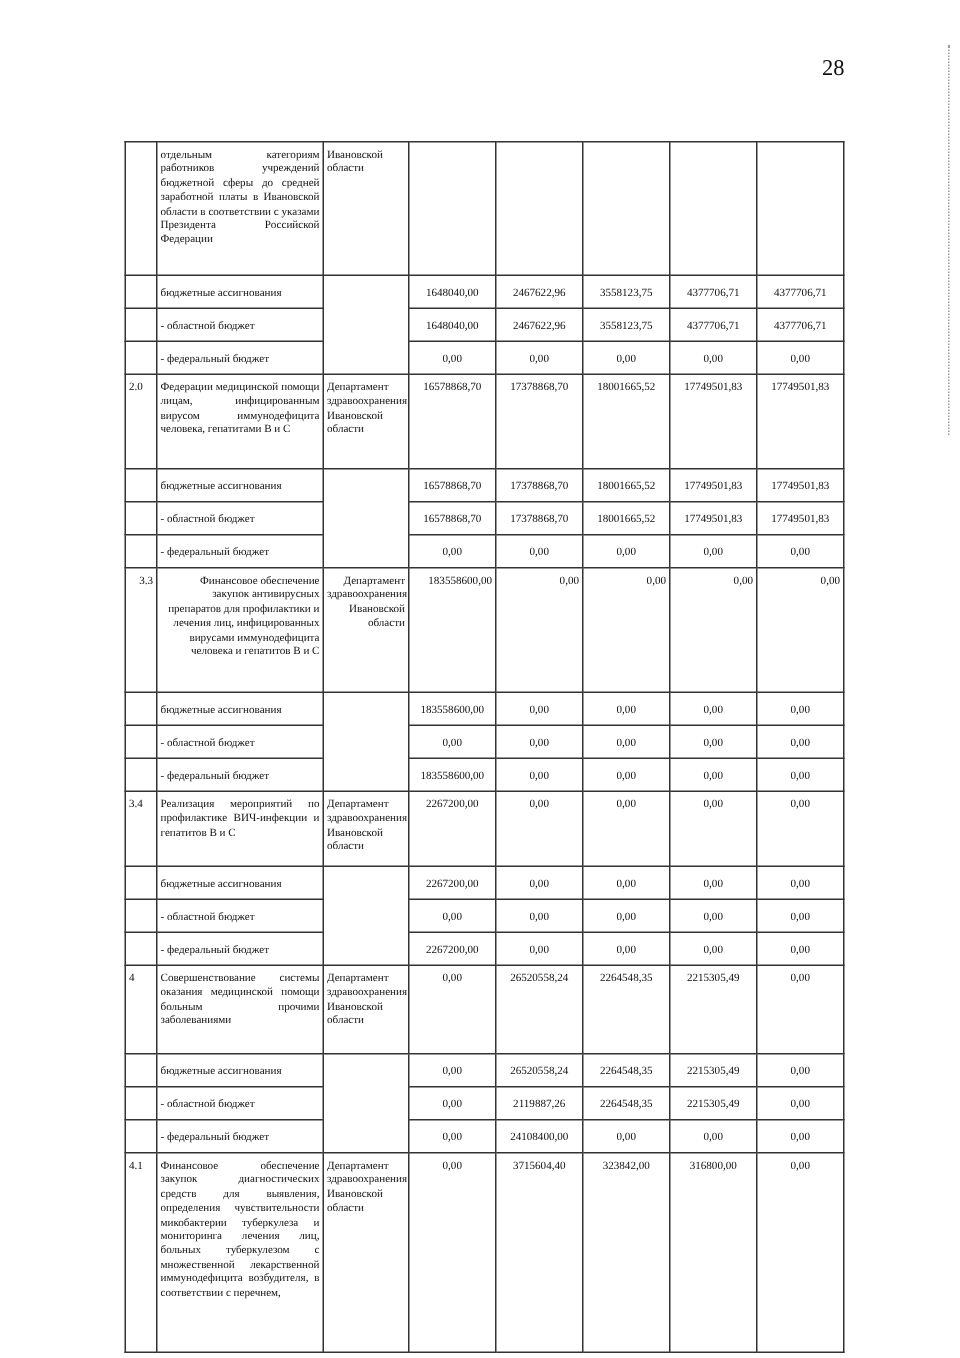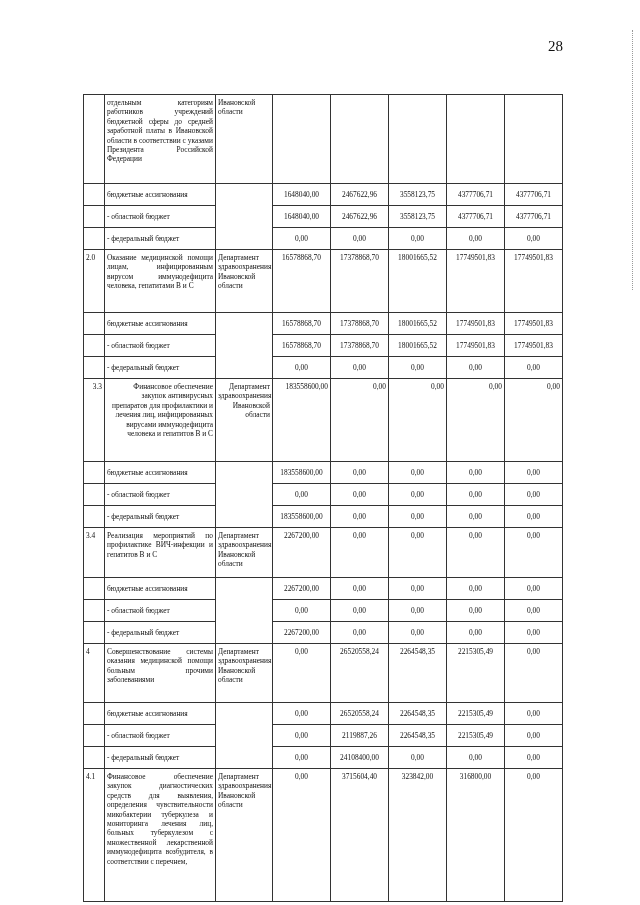--- a/index.html
+++ b/index.html
@@ -72,21 +72,21 @@
         <td class="num"></td>
         <td class="name">- федеральный бюджет</td>
         <td class="val">0,00</td>
         <td class="val">0,00</td>
         <td class="val">0,00</td>
         <td class="val">0,00</td>
         <td class="val">0,00</td>
       </tr>
       <tr class="h32">
         <td class="num">2.0</td>
-        <td class="name">Оказание медицинской помощи лицам, инфицированным вирусом иммунодефицита человека, гепатитами В и С</td>
+        <td class="name">Федерации медицинской помощи лицам, инфицированным вирусом иммунодефицита человека, гепатитами В и С</td>
         <td class="dept">Департамент здравоохранения Ивановской области</td>
         <td class="val">16578868,70</td>
         <td class="val">17378868,70</td>
         <td class="val">18001665,52</td>
         <td class="val">17749501,83</td>
         <td class="val">17749501,83</td>
       </tr>
       <tr class="sub">
         <td class="num"></td>
         <td class="name">бюджетные ассигнования</td>

